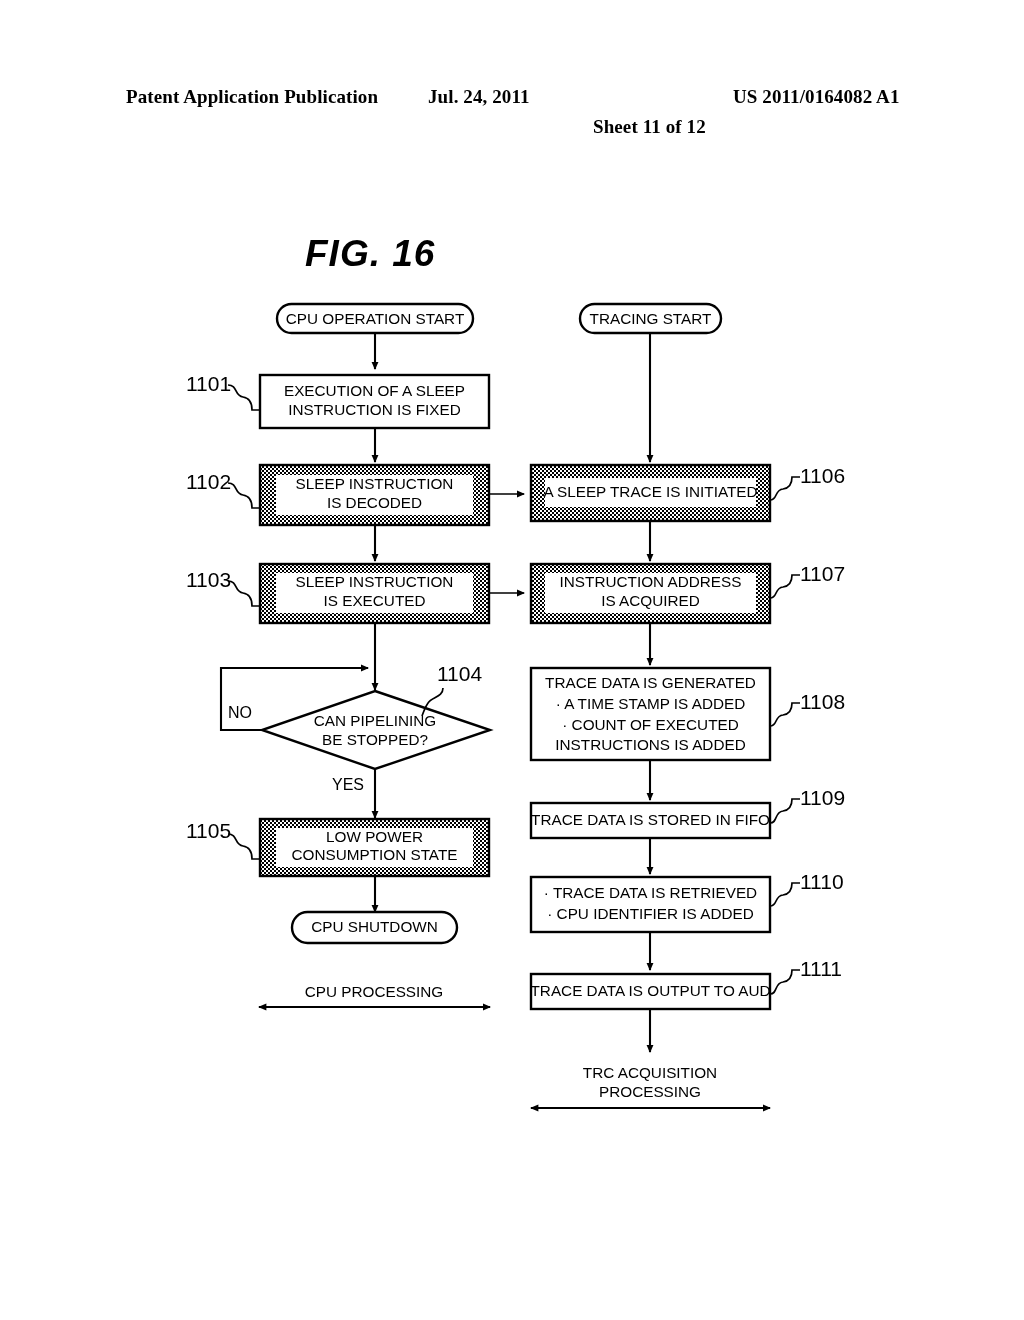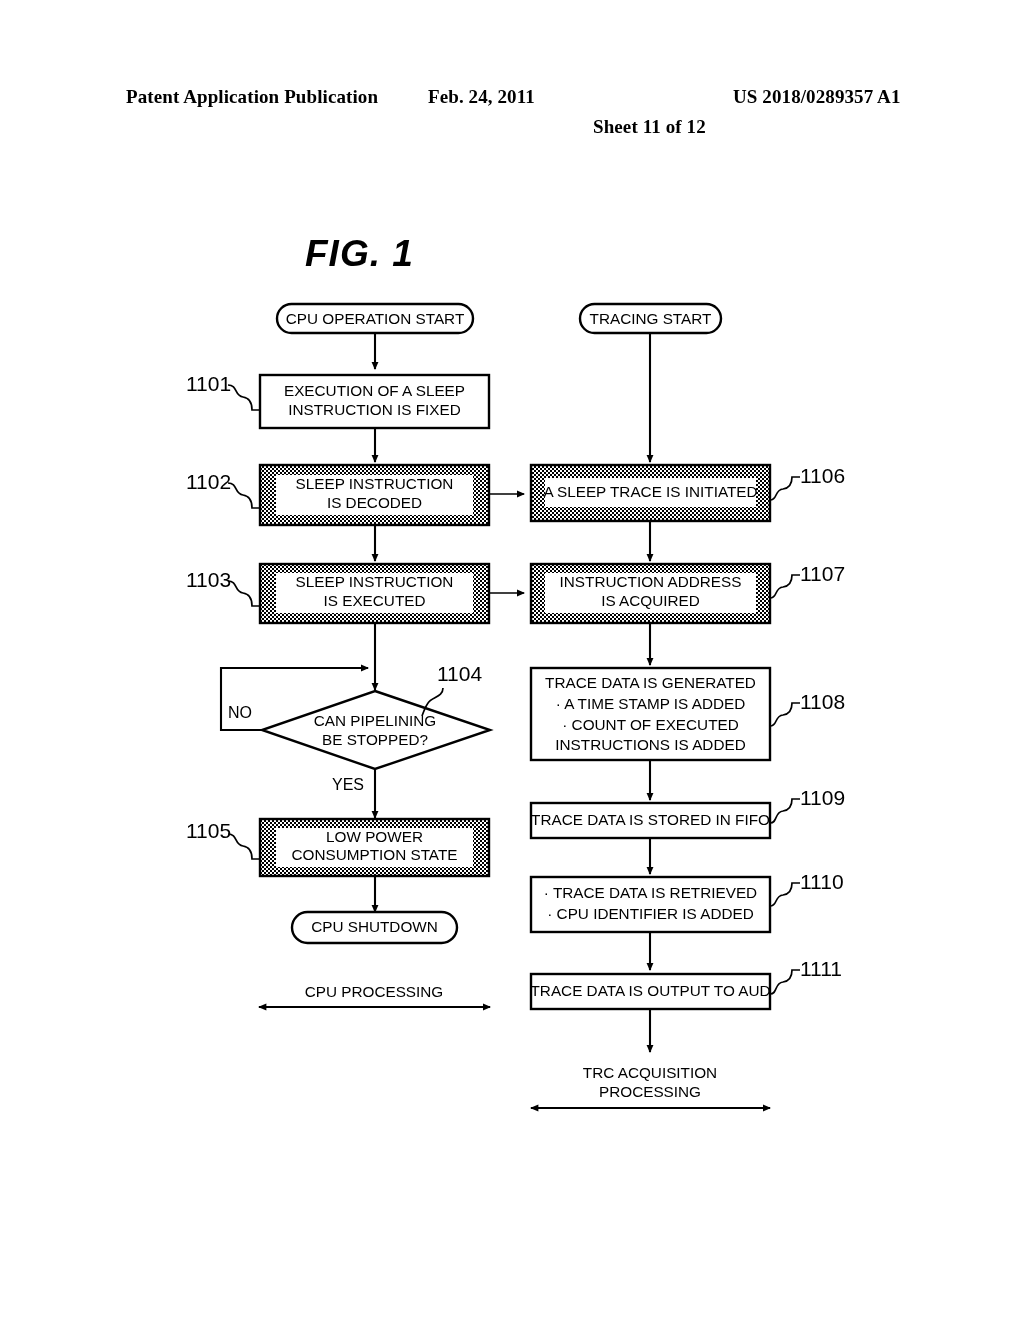--- a/index.html
+++ b/index.html
@@ -36,26 +36,26 @@
   .shadebox{stroke:#000;stroke-width:2.4;}
   .innerwhite{fill:#fff;stroke:none;}
 </style>
 </head>
 <body>
 
 <div id="page">
 
 <div id="hdr">
   <span class="h-pub">Patent Application Publication</span>
-  <span class="h-date">Feb. 24, 2011</span>
+  <span class="h-date">Jul. 24, 2011</span>
   <span class="h-sheet">Sheet 11 of 12</span>
-  <span class="h-num">US 2018/0289357 A1</span>
+  <span class="h-num">US 2011/0164082 A1</span>
 </div>
 
-<div id="figtitle">FIG.  1</div>
+<div id="figtitle">FIG.  16</div>
 
 <svg id="canvas" viewBox="0 0 1024 1320">
   <defs>
     <pattern id="stipple" width="4" height="4" patternUnits="userSpaceOnUse">
       <rect width="4" height="4" fill="#ffffff"></rect>
       <rect x="0" y="0" width="2" height="2" fill="#000000"></rect>
       <rect x="2" y="2" width="2" height="2" fill="#000000"></rect>
     </pattern>
     <marker id="arrow" markerWidth="9" markerHeight="9" refX="7.4" refY="3.6" orient="auto" markerUnits="userSpaceOnUse">
       <path d="M0,0 L8.4,3.6 L0,7.2 z" fill="#000000"></path>

